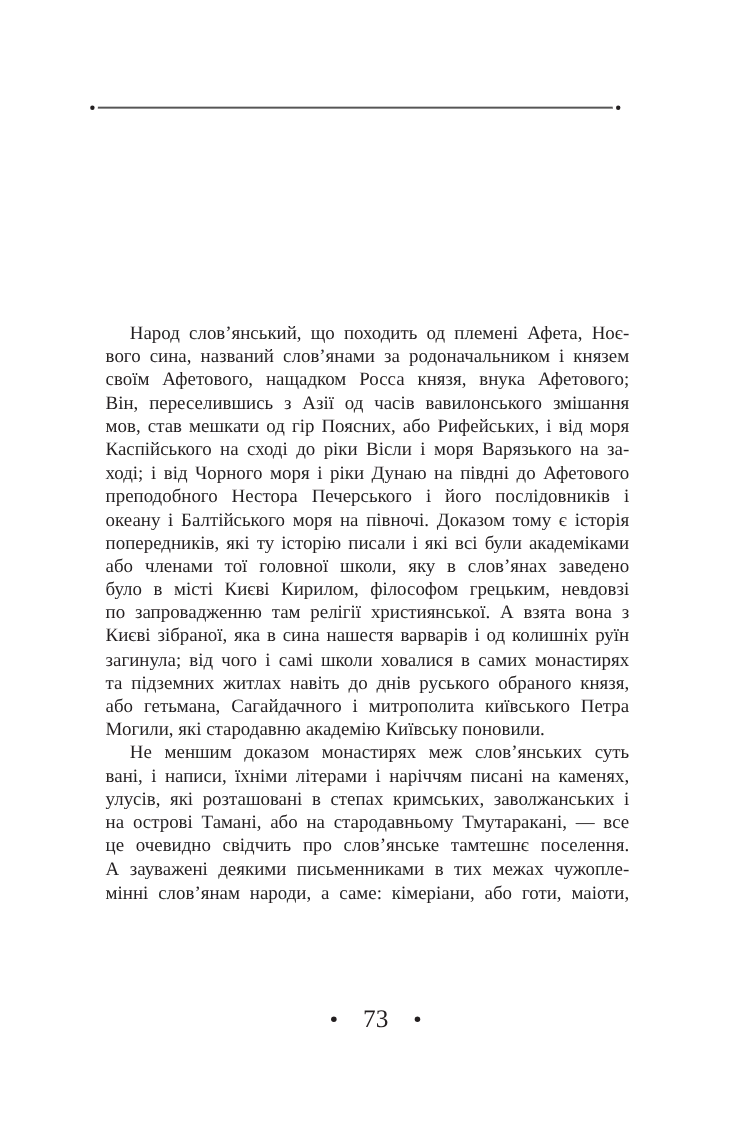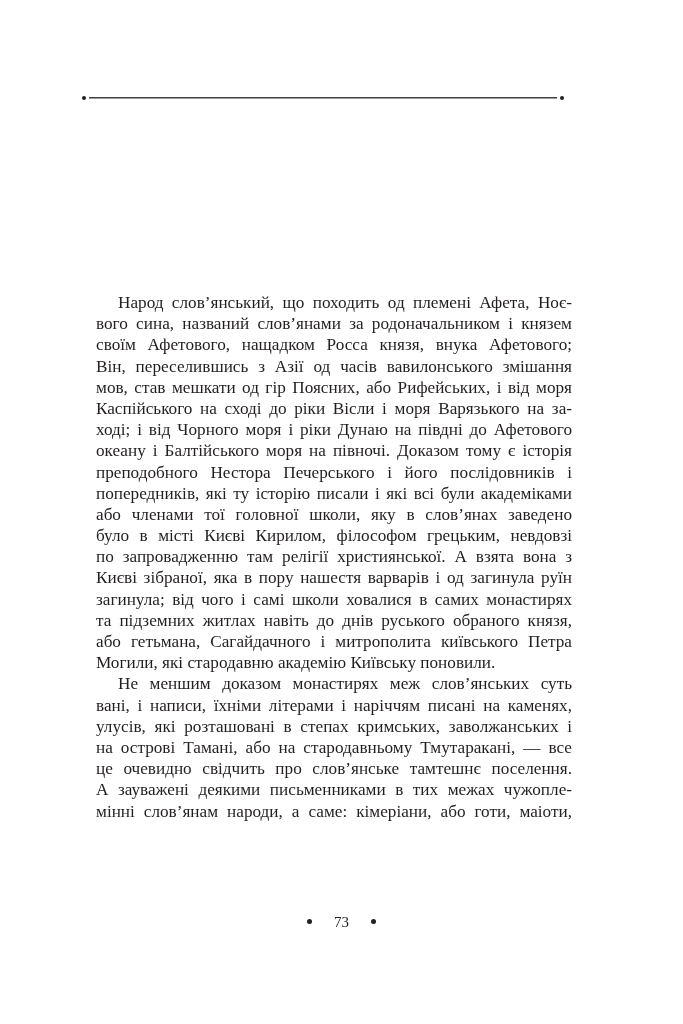--- a/index.html
+++ b/index.html
@@ -10,21 +10,21 @@
   .rule-dot.l { left:0; }
   .rule-dot.r { right:0; }
   .rule-line { position:absolute; top:2px; left:7px; right:7px; height:1px; background:#444; border-bottom:0.5px solid #999; }
   .body-text { position:absolute; top:292px; left:96px; width:476px;
                font-family:"Liberation Serif", "DejaVu Serif", serif;
                font-size:17.2px; line-height:21.2px; }
   .line { display:block; white-space:nowrap; text-align:justify; text-align-last:justify; height:21.2px; }
   .line.last { text-align-last:left; }
   .line.indent { padding-left:22px; }
   .folio { position:absolute; top:914px; left:0; width:683px; text-align:center;
-           font-family:"Liberation Serif", "DejaVu Serif", serif; font-size:15px; }
+           font-family:"Liberation Serif", "DejaVu Serif", serif; font-size:23px; }
   .folio span { margin:0 9px; }
   .bullet { display:inline-block; width:5px; height:5px; border-radius:50%; background:#231f20; vertical-align:middle; position:relative; top:-2px; }
 </style>
 </head>
 <body>
 
 <div class="rule-wrap">
   <span class="rule-dot l"></span>
   <span class="rule-line"></span>
   <span class="rule-dot r"></span>
@@ -32,27 +32,27 @@
 
 <div class="body-text">
   <div>
     <span class="line indent">Народ слов’янський, що походить од племені Афета, Ноє-</span>
     <span class="line">вого сина, названий слов’янами за родоначальником і князем</span>
     <span class="line">своїм Афетового, нащадком Росса князя, внука Афетового;</span>
     <span class="line">Він, переселившись з Азії од часів вавилонського змішання</span>
     <span class="line">мов, став мешкати од гір Поясних, або Рифейських, і від моря</span>
     <span class="line">Каспійського на сході до ріки Вісли і моря Варязького на за-</span>
     <span class="line">ході; і від Чорного моря і ріки Дунаю на півдні до Афетового</span>
+    <span class="line">преподобного Нестора Печерського і його послідовників і</span>
     <span class="line">океану і Балтійського моря на півночі. Доказом тому є історія</span>
-    <span class="line">преподобного Нестора Печерського і його послідовників і</span>
     <span class="line">попередників, які ту історію писали і які всі були академіками</span>
     <span class="line">або членами тої головної школи, яку в слов’янах заведено</span>
     <span class="line">було в місті Києві Кирилом, філософом грецьким, невдовзі</span>
     <span class="line">по запровадженню там релігії християнської. А взята вона з</span>
-    <span class="line">Києві зібраної, яка в пору нашестя варварів і од загинула руїн</span>
+    <span class="line">Києві зібраної, яка в сина нашестя варварів і од колишніх руїн</span>
     <span class="line">загинула; від чого і самі школи ховалися в самих монастирях</span>
     <span class="line">та підземних житлах навіть до днів руського обраного князя,</span>
     <span class="line">або гетьмана, Сагайдачного і митрополита київського Петра</span>
     <span class="line last">Могили, які стародавню академію Київську поновили.</span>
   </div>
   <div>
     <span class="line indent">Не меншим доказом монастирях меж слов’янських суть</span>
     <span class="line">вані, і написи, їхніми літерами і наріччям писані на каменях,</span>
     <span class="line">улусів, які розташовані в степах кримських, заволжанських і</span>
     <span class="line">на острові Тамані, або на стародавньому Тмутаракані, — все</span>

